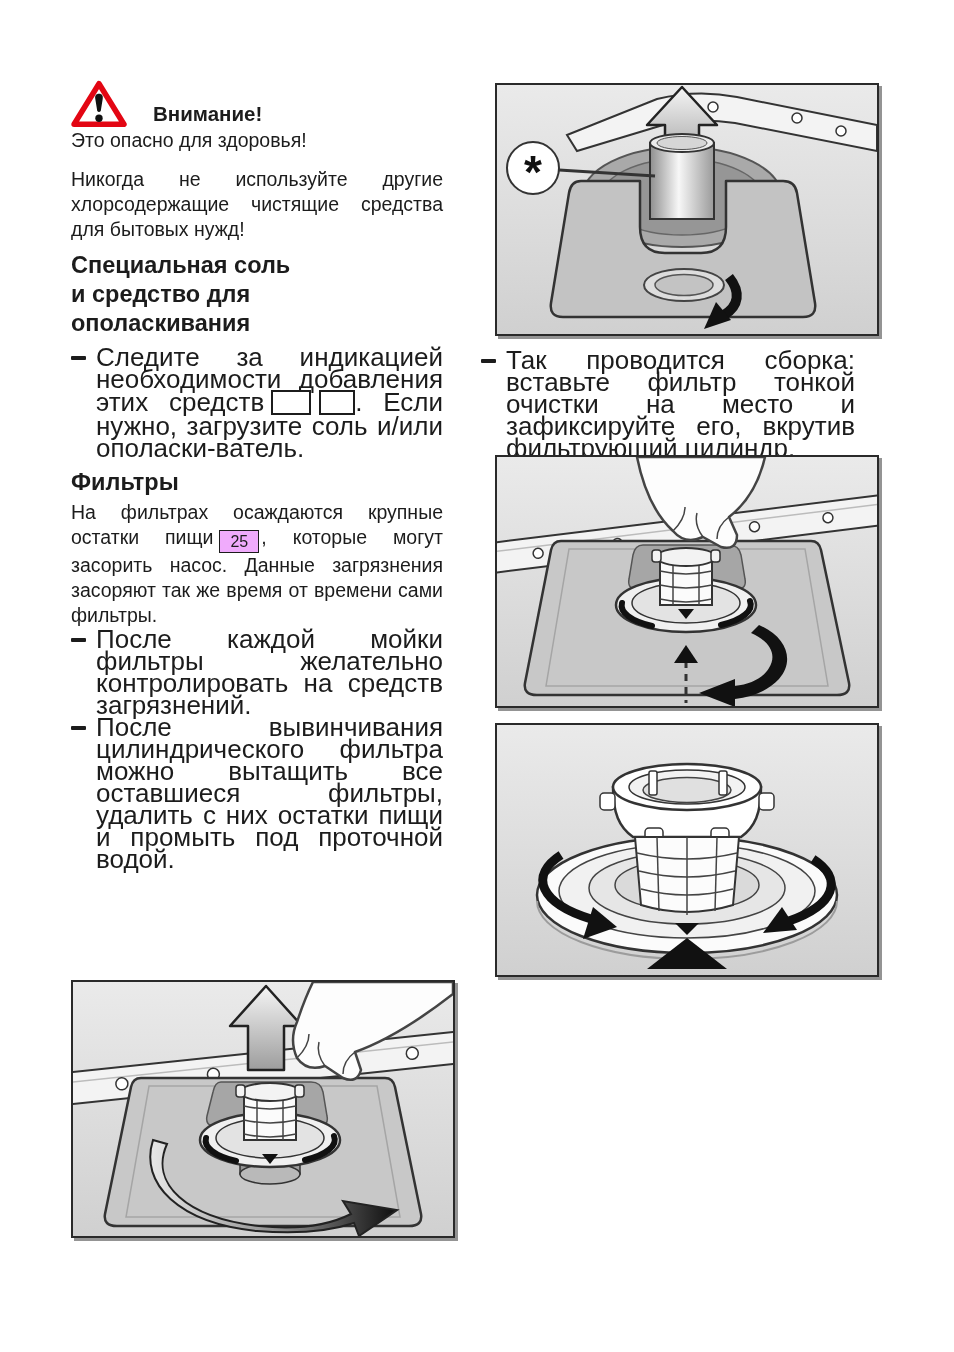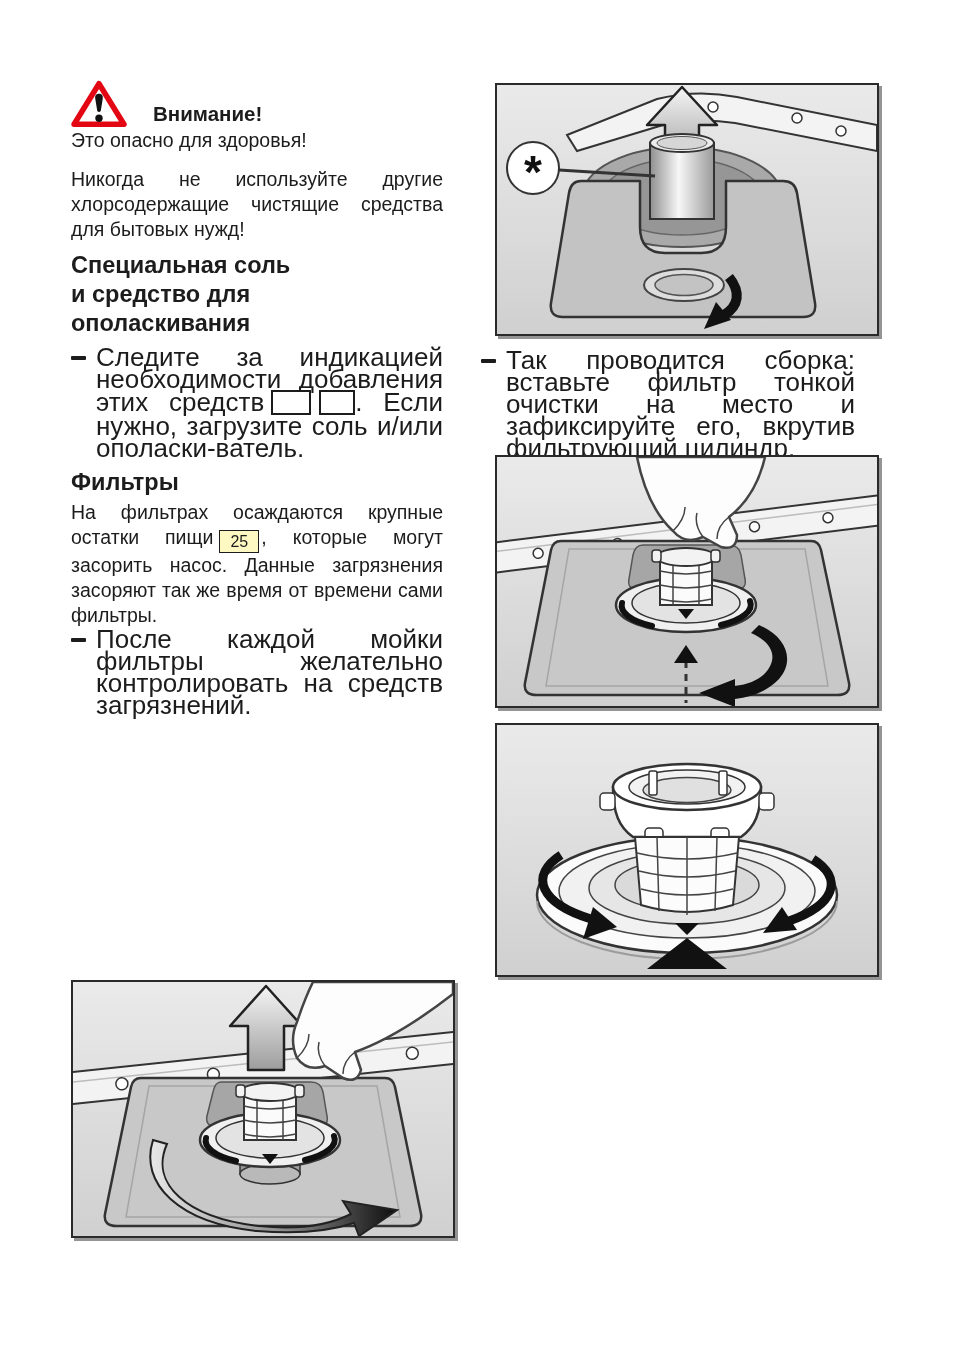--- a/index.html
+++ b/index.html
@@ -16,21 +16,21 @@
   #filters-heading{margin-top:9px;}
   .bullet{display:flex;margin-top:0;}
   .bullet .dash{flex:none;width:15px;height:4px;background:#1c1c1c;margin-top:10px;border-radius:1px;}
   .bullet .b-content{margin-left:10px;width:347px;font-size:26px;line-height:22px;text-align:justify;}
   #right-col .b-content{width:349px;}
   .mt8{margin-top:8px;}
   .mt3{margin-top:3px;}
   .ind-box{display:inline-block;vertical-align:-4px;height:21px;border:2px solid #1c1c1c;background:#fff;}
   .ind-box.b1{width:36px;margin:0 4px 0 7px;}
   .ind-box.b2{width:32px;margin:0 0 0 4px;}
-  .ref-box{display:inline-block;vertical-align:-3px;min-width:30px;height:21px;line-height:21px;border:1.5px solid #1c1c1c;font-size:16px;text-align:center;padding:0 4px;margin:0 2px 0 6px;background:#fef9c3;}
+  .ref-box{display:inline-block;vertical-align:-3px;min-width:30px;height:21px;line-height:21px;border:1.5px solid #1c1c1c;font-size:16px;text-align:center;padding:0 4px;margin:0 2px 0 6px;background:#f0abfc;}
   .figure{position:absolute;box-sizing:border-box;border:2px solid #2a2a2a;background:linear-gradient(180deg,#eaeaea 0%,#dcdcdc 55%,#d0d0d0 100%);box-shadow:3px 3px 0 rgba(60,60,60,.55);overflow:hidden;}
   #fig1{left:495px;top:83px;width:384px;height:253px;}
   #fig2{left:495px;top:455px;width:384px;height:253px;}
   #fig3{left:495px;top:723px;width:384px;height:254px;}
   #fig4{left:71px;top:980px;width:384px;height:258px;}
   .figure svg{display:block;width:100%;height:100%;}
 </style>
 </head>
 <body>
 
@@ -58,20 +58,24 @@
   </div>
 
   <h2 class="h-big" id="filters-heading">Фильтры</h2>
 
   <p class="mt3"><span>На фильтрах осаждаются крупные остатки пищи</span><span class="ref-box">25</span><span>, которые могут засорить насос. Данные загрязнения засоряют так же время от времени сами фильтры.</span></p>
 
 
   <div class="bullet">
     <span class="dash"></span>
     <div class="b-content">После каждой мойки фильтры желательно контролировать на средств загрязнений.</div>
+  </div>
+  <div class="bullet">
+    <span class="dash"></span>
+    <div class="b-content">После вывинчивания цилиндрического фильтра можно вытащить все оставшиеся фильтры, удалить с них остатки пищи и промыть под проточной водой.</div>
   </div>
 </div>
 
 <div class="col" id="right-col">
   <div class="bullet">
     <span class="dash"></span>
     <div class="b-content">Так проводится сборка: вставьте фильтр тонкой очистки на место и зафиксируйте его, вкрутив фильтрующий цилиндр.</div>
   </div>
 </div>
 

